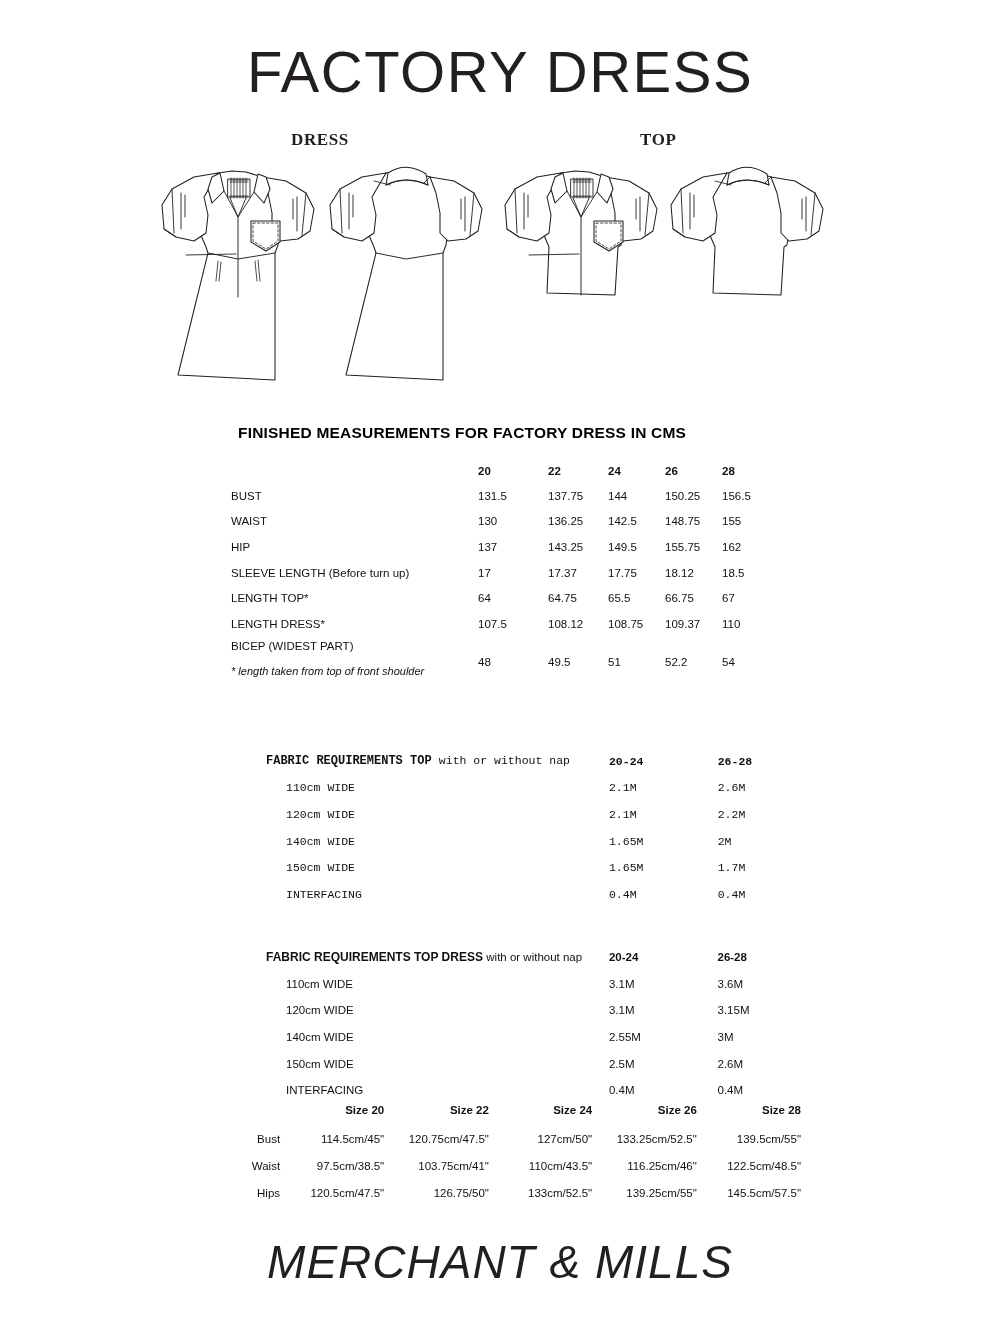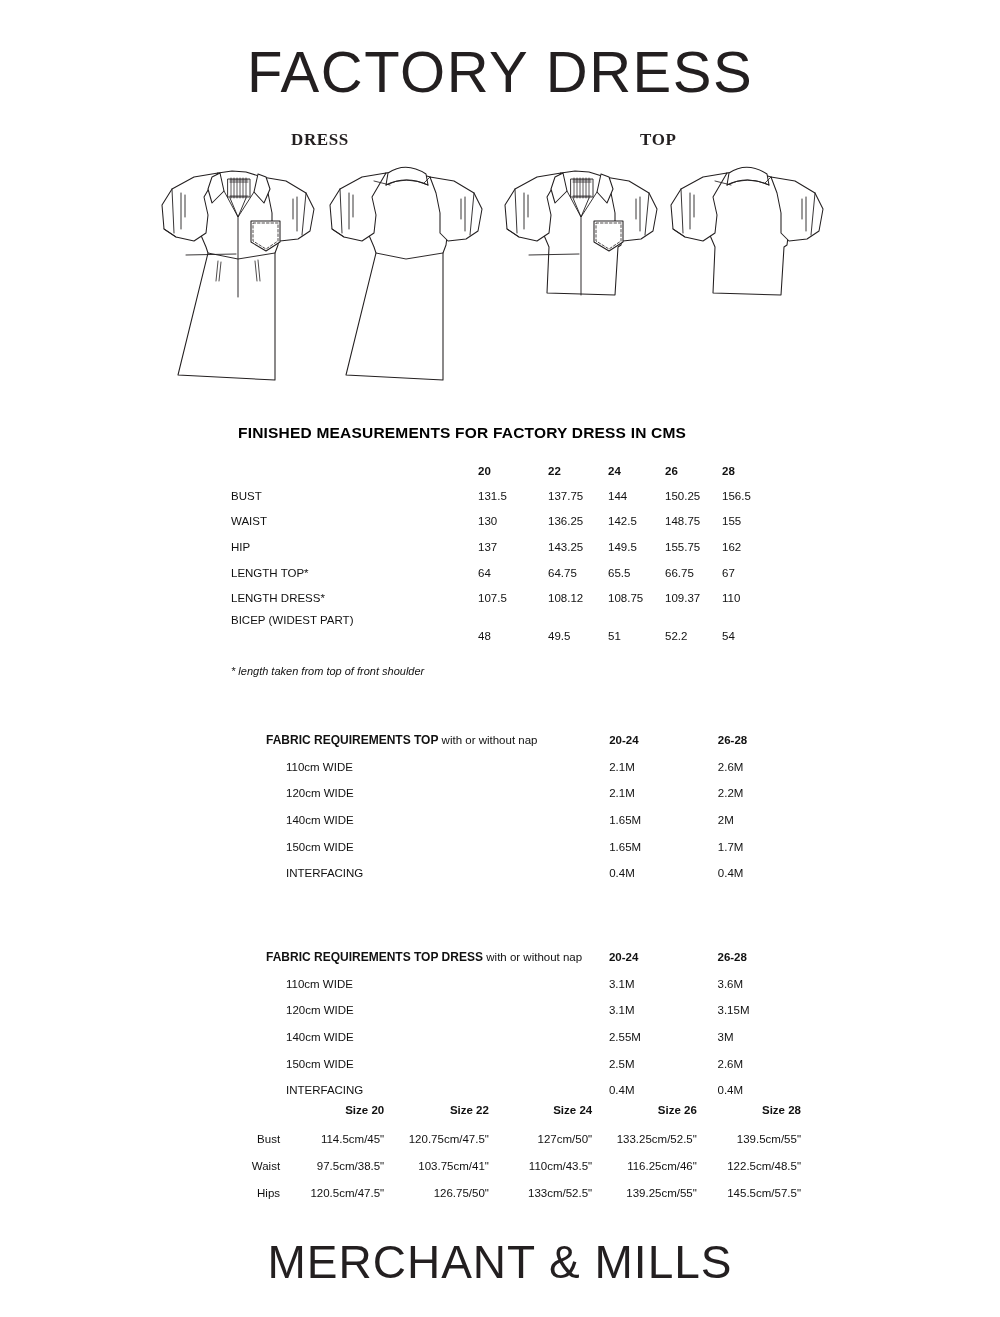--- a/index.html
+++ b/index.html
@@ -96,21 +96,21 @@
     position: absolute;
     left: 231px;
     top: 665px;
     font-size: 11px;
     font-style: italic;
     color: #111;
   }
 
   
   .fabric-block { position: absolute; left: 266px; width: 510px; font-size: 11.5px; }
-  .fabric-block.top-block   { top: 727px; }
+  .fabric-block.top-block   { top: 748px; font-family: Liberation Mono, monospace; }
   .fabric-block.dress-block { top: 944px; }
 
   .fabric-block table { width: 100%; border-collapse: collapse; }
   .fabric-block td { padding: 0; vertical-align: middle; color: #111; }
   .fabric-block tr { height: 26.6px; }
   .fabric-block .fb-title { font-weight: 700; font-size: 12px; }
   .fabric-block .fb-title .normal { font-weight: 400; font-size: 11.5px; }
   .fabric-block .fb-label  { width: 337px; }
   .fabric-block .fb-label.indent { padding-left: 20px; }
   .fabric-block .fb-v0 { width: 113px; }
@@ -142,20 +142,21 @@
   .brand {
     position: absolute;
     bottom: 28px;
     left: 0;
     width: 1000px;
     text-align: center;
     font-size: 46px;
     font-weight: 300;
     letter-spacing: 1px;
     color: #231f20;
+    font-style: italic;
   }
 </style>
 </head>
 <body>
 
 <div class="page">
 
   <div class="doc-title">FACTORY DRESS</div>
 
   <div class="view-label dress">DRESS</div>
@@ -298,20 +299,28 @@
       </tr>
       <tr>
         <td class="rowlabel">HIP</td>
         <td class="c0">137</td>
         <td class="c1">143.25</td>
         <td class="c2">149.5</td>
         <td class="c3">155.75</td>
         <td class="c4">162</td>
       </tr>
       <tr>
+        <td class="rowlabel">SLEEVE LENGTH (Before turn up)</td>
+        <td class="c0">17</td>
+        <td class="c1">17.37</td>
+        <td class="c2">17.75</td>
+        <td class="c3">18.12</td>
+        <td class="c4">18.5</td>
+      </tr>
+      <tr>
         <td class="rowlabel">LENGTH TOP*</td>
         <td class="c0">64</td>
         <td class="c1">64.75</td>
         <td class="c2">65.5</td>
         <td class="c3">66.75</td>
         <td class="c4">67</td>
       </tr>
       <tr>
         <td class="rowlabel">LENGTH DRESS*</td>
         <td class="c0">107.5</td>

